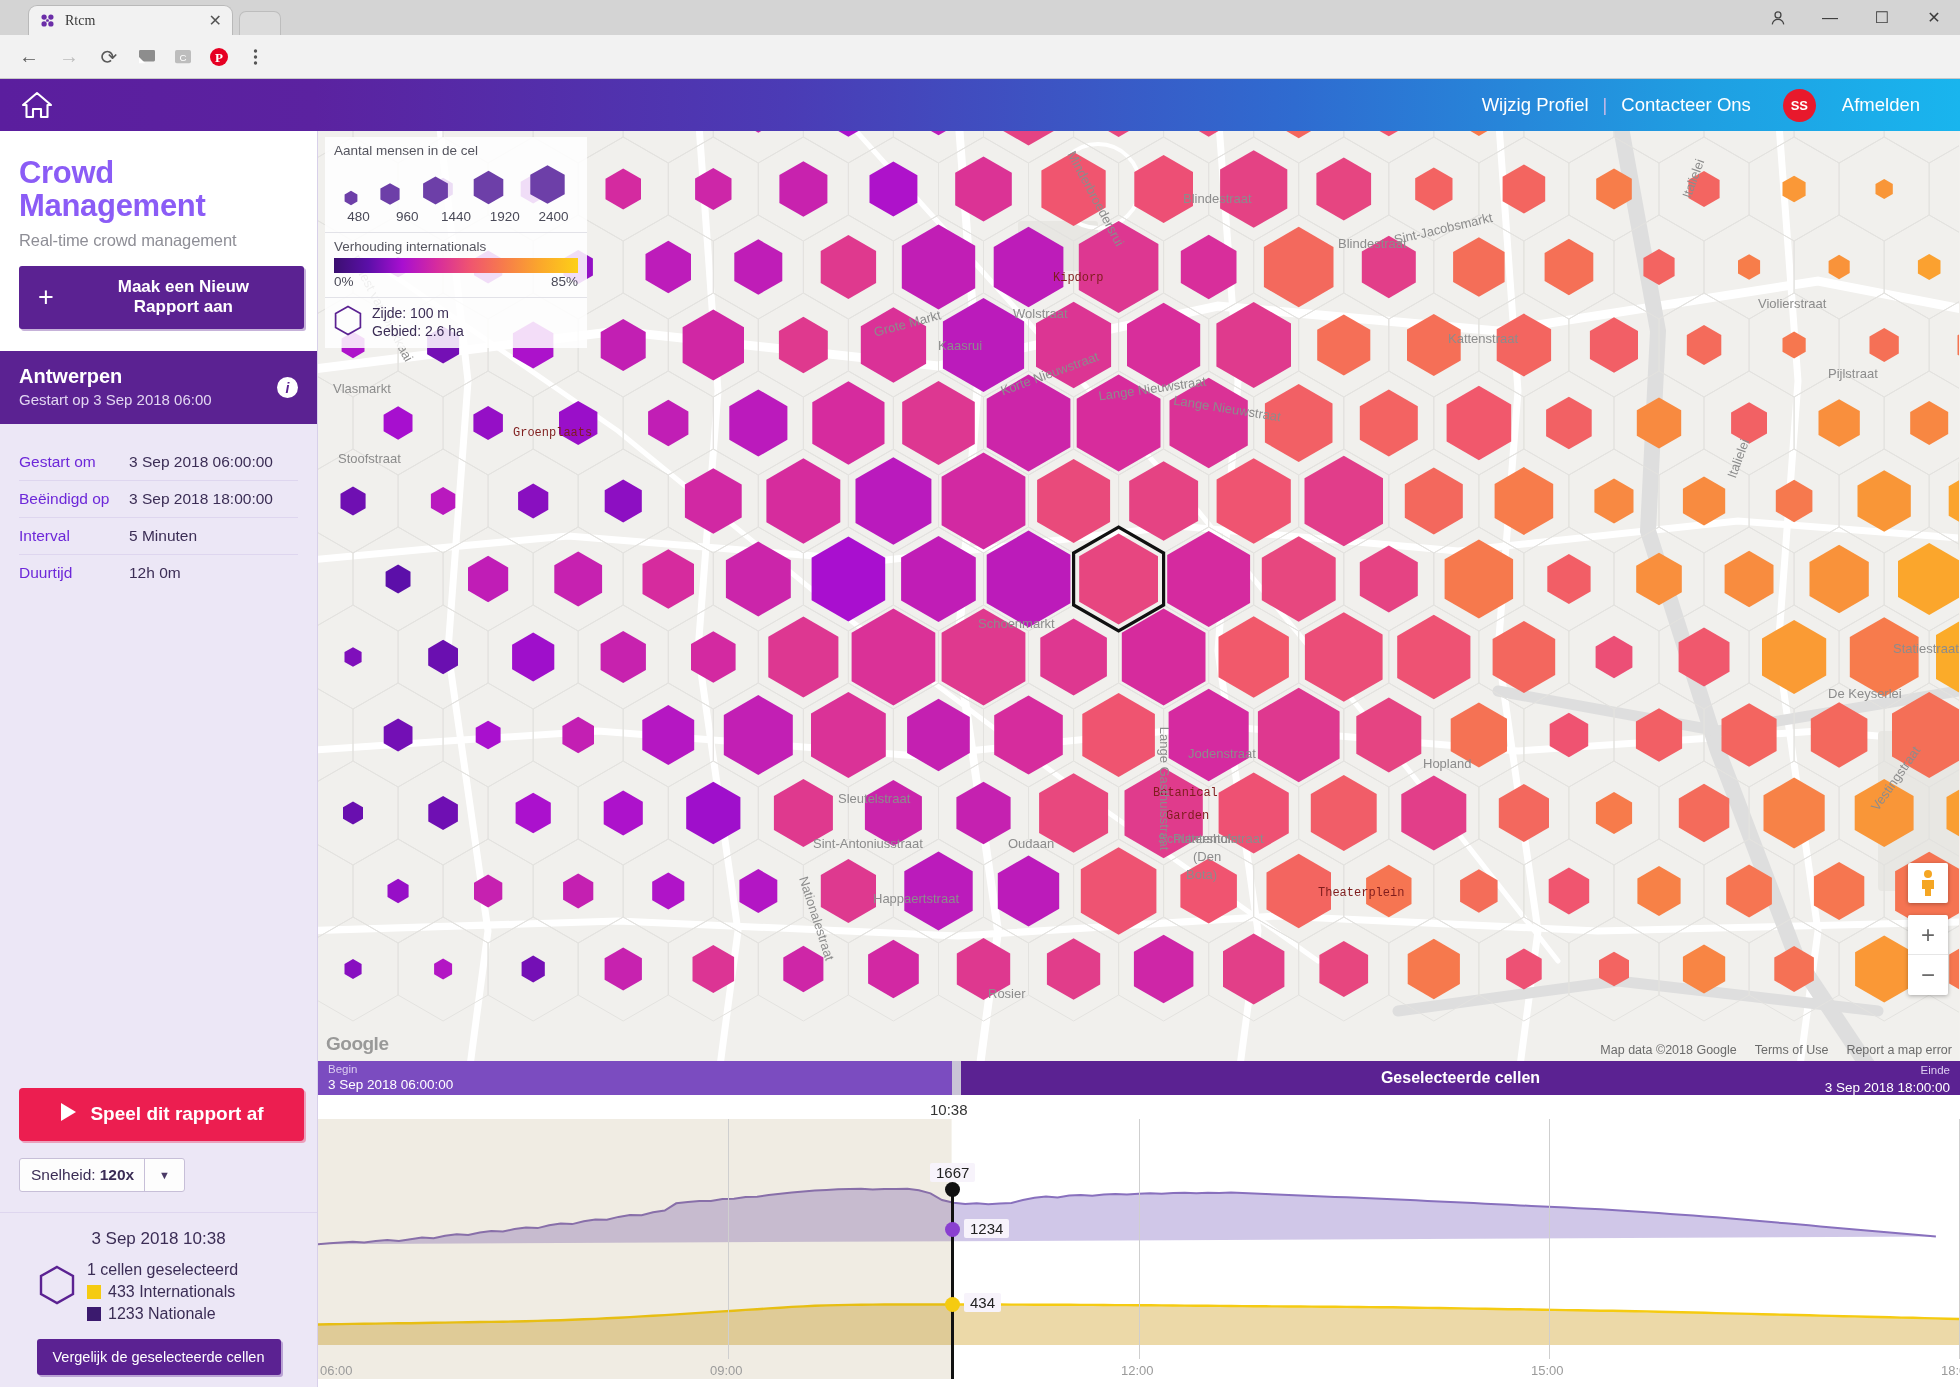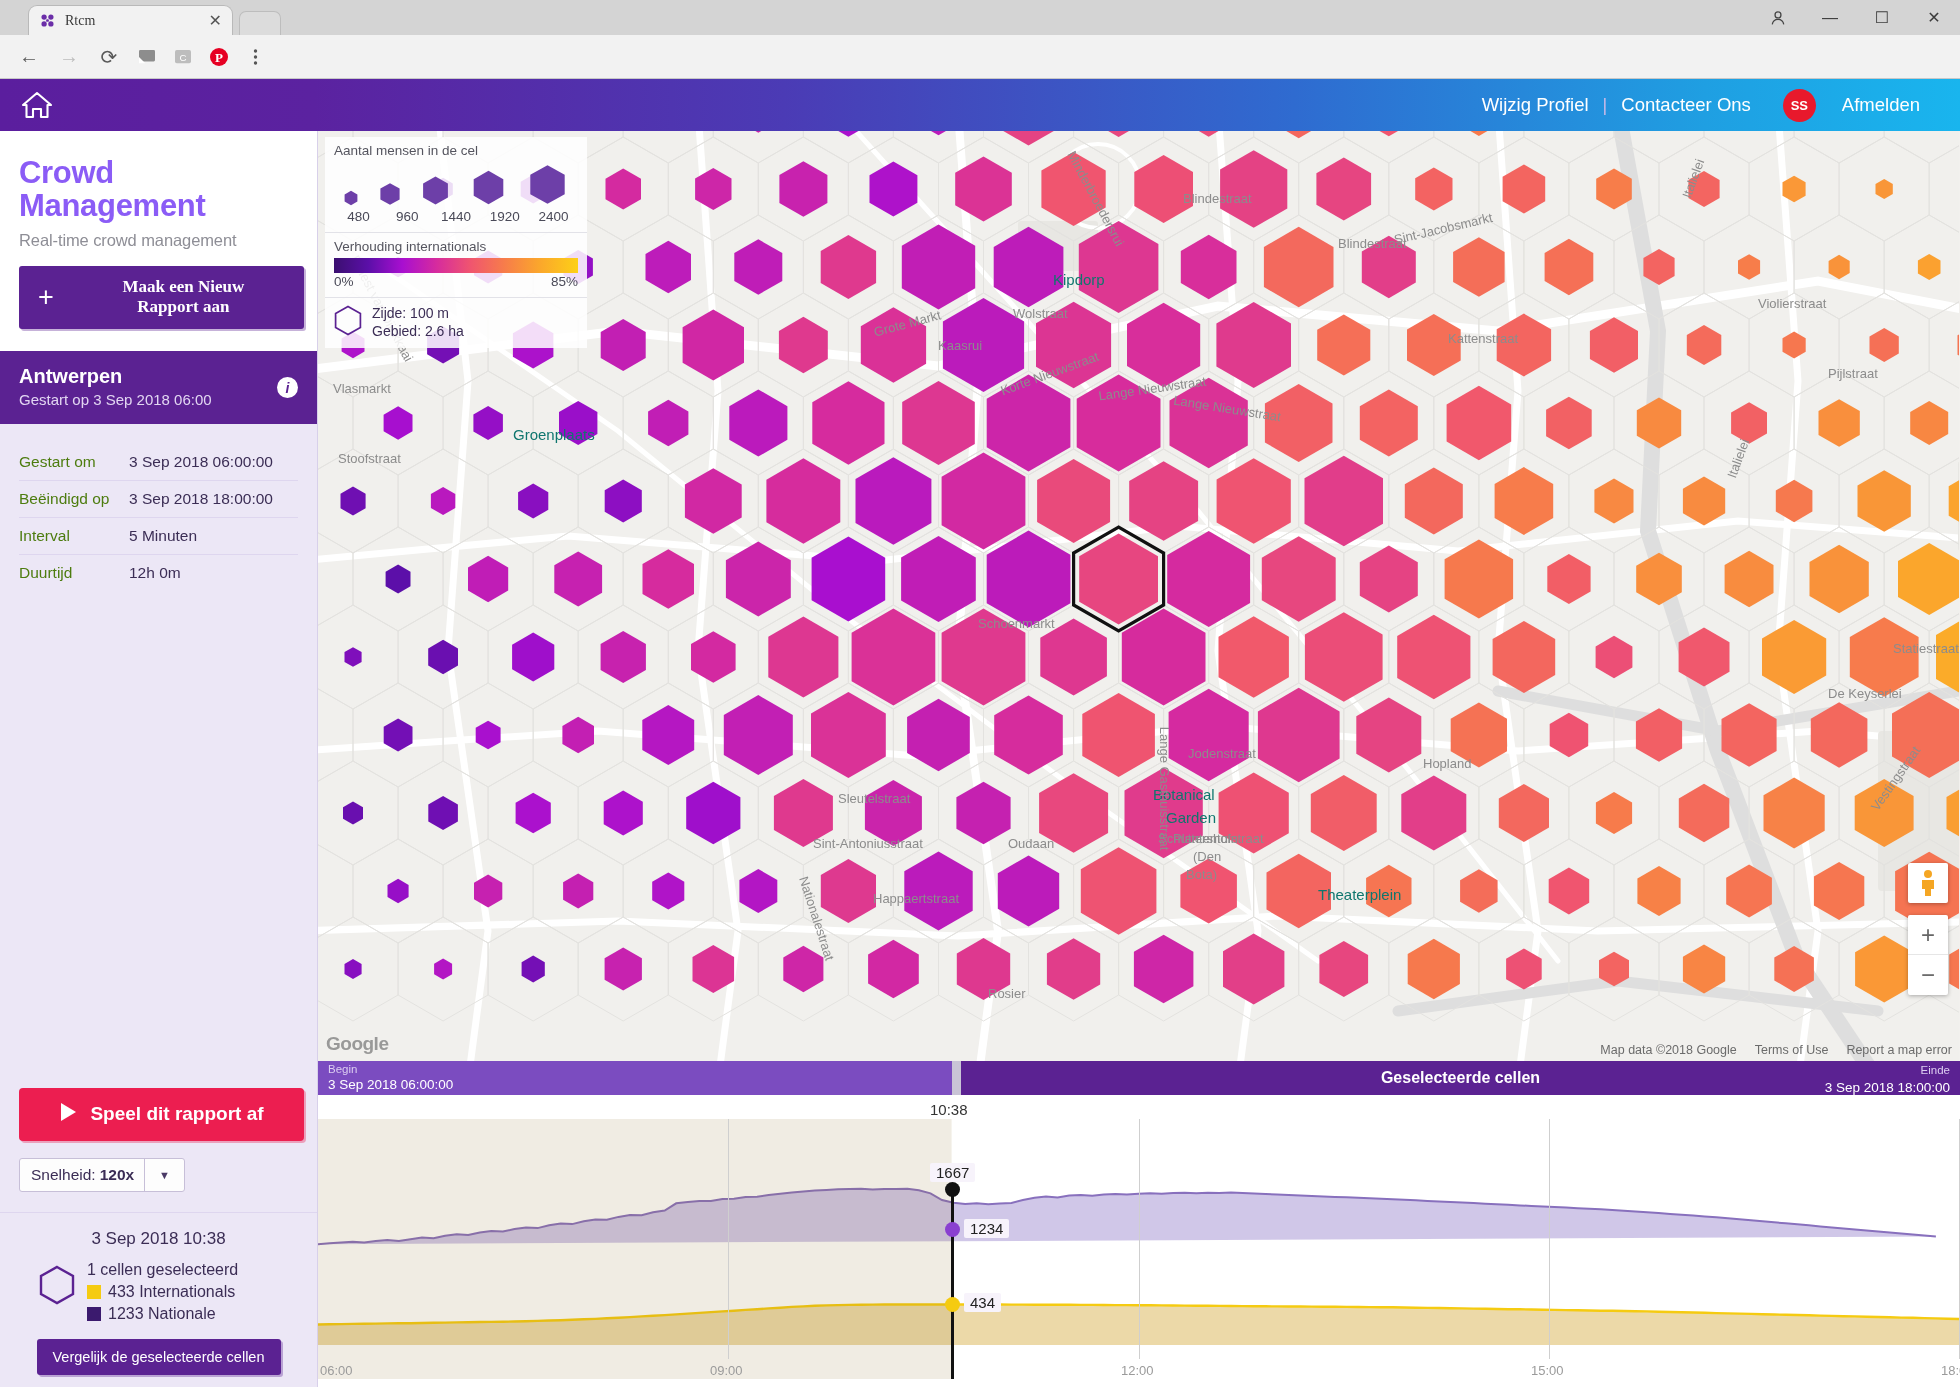--- a/index.html
+++ b/index.html
@@ -98,39 +98,39 @@
   }
   #sb-top { background: #fff; padding: 26px 24px 22px 19px; }
   #sb-title { font-size: 31px; line-height: 1.06; color: #8b5cf6; font-weight: bold; letter-spacing: -.3px; }
   #sb-sub { font-size: 16.5px; color: #8e8e96; margin-top: 8px; letter-spacing: -.1px; }
   #newreport {
     margin-top: 16px; background: #5b2292; border: none; color: #fff;
     width: 285px; padding: 11px 10px; display: flex; align-items: center; gap: 10px;
     border-radius: 3px; cursor: pointer; box-shadow: 2px 2px 0 rgba(91,34,146,.35);
   }
   #newreport .plus { font-size: 27px; line-height: 1; font-weight: 300; padding: 0 9px; }
-  #newreport .lbl { font-size: 17px; font-weight: bold; line-height: 1.22; text-align: center; flex: 1; font-family: Liberation Serif, serif; }
+  #newreport .lbl { font-size: 17px; font-weight: bold; line-height: 1.22; text-align: center; flex: 1; }
 
   #reportcard { background: #5b2292; color: #fff; padding: 14px 18px 16px 19px; position: relative; }
   #reportcard .rc-name { font-size: 20px; font-weight: bold; }
   #reportcard .rc-sub { font-size: 15px; color: #e2d6f2; margin-top: 3px; }
   #infoicon {
     position: absolute; right: 19px; top: 26px; width: 21px; height: 21px;
     border-radius: 50%; background: #fff; color: #5b2292;
     font-size: 14px; font-weight: bold; font-style: italic;
     display: flex; align-items: center; justify-content: center; cursor: pointer;
   }
 
   #meta { padding: 20px 19px 8px 19px; }
   .metarow {
     display: flex; align-items: center; padding: 9px 0;
     border-bottom: 1px solid #ded6ef; font-size: 15.5px;
   }
   .metarow:last-child { border-bottom: none; }
-  .metarow .k { width: 110px; flex: 0 0 110px; color: #4d7c0f; }
+  .metarow .k { width: 110px; flex: 0 0 110px; color: #6d28d9; }
   .metarow .v { color: #3b2d55; }
 
   #sb-bottom { margin-top: auto; }
   #playbtn {
     display: flex; align-items: center; justify-content: center; gap: 12px;
     margin: 0 19px; background: #ec1e50; color: #fff; border: none;
     padding: 14px 10px; width: 285px; border-radius: 4px; cursor: pointer;
     font-size: 19px; font-weight: bold; box-shadow: 2px 2px 0 rgba(236,30,80,.35);
   }
   #speedwrap {
@@ -162,21 +162,21 @@
   
   #mapcol { flex: 1 1 auto; position: relative; display: flex; flex-direction: column; }
   #map {
     position: relative; height: 930px; overflow: hidden;
     background: #f2f1ee;
   }
   .maplabel {
     position: absolute; font-size: 13px; color: #8c8c8c; white-space: nowrap;
     font-family: "Liberation Sans", sans-serif; pointer-events: none;
   }
-  .maplabel.big { font-size: 15px; color: #0f766e; }
+  .maplabel.big { font-size: 12px; color: #7f1d1d; font-family: Liberation Mono, monospace; }
   #maplegend {
     position: absolute; left: 7px; top: 6px; width: 262px;
     background: rgba(255,255,255,.86); font-size: 13px; color: #4a4a58;
   }
   #maplegend .lg-sec { padding: 6px 9px 8px 9px; border-bottom: 1px solid #e2e2e8; }
   #maplegend .lg-sec:last-child { border-bottom: none; }
   #maplegend .lg-title { font-size: 13.5px; color: #55555f; margin-bottom: 4px; }
   .sizerow { display: flex; align-items: flex-end; justify-content: space-around; height: 44px; }
   .sizecell { display: flex; flex-direction: column; align-items: center; }
   .sizelabels { display: flex; justify-content: space-around; margin-top: 3px; font-size: 13.5px; color: #4a4a58; }

